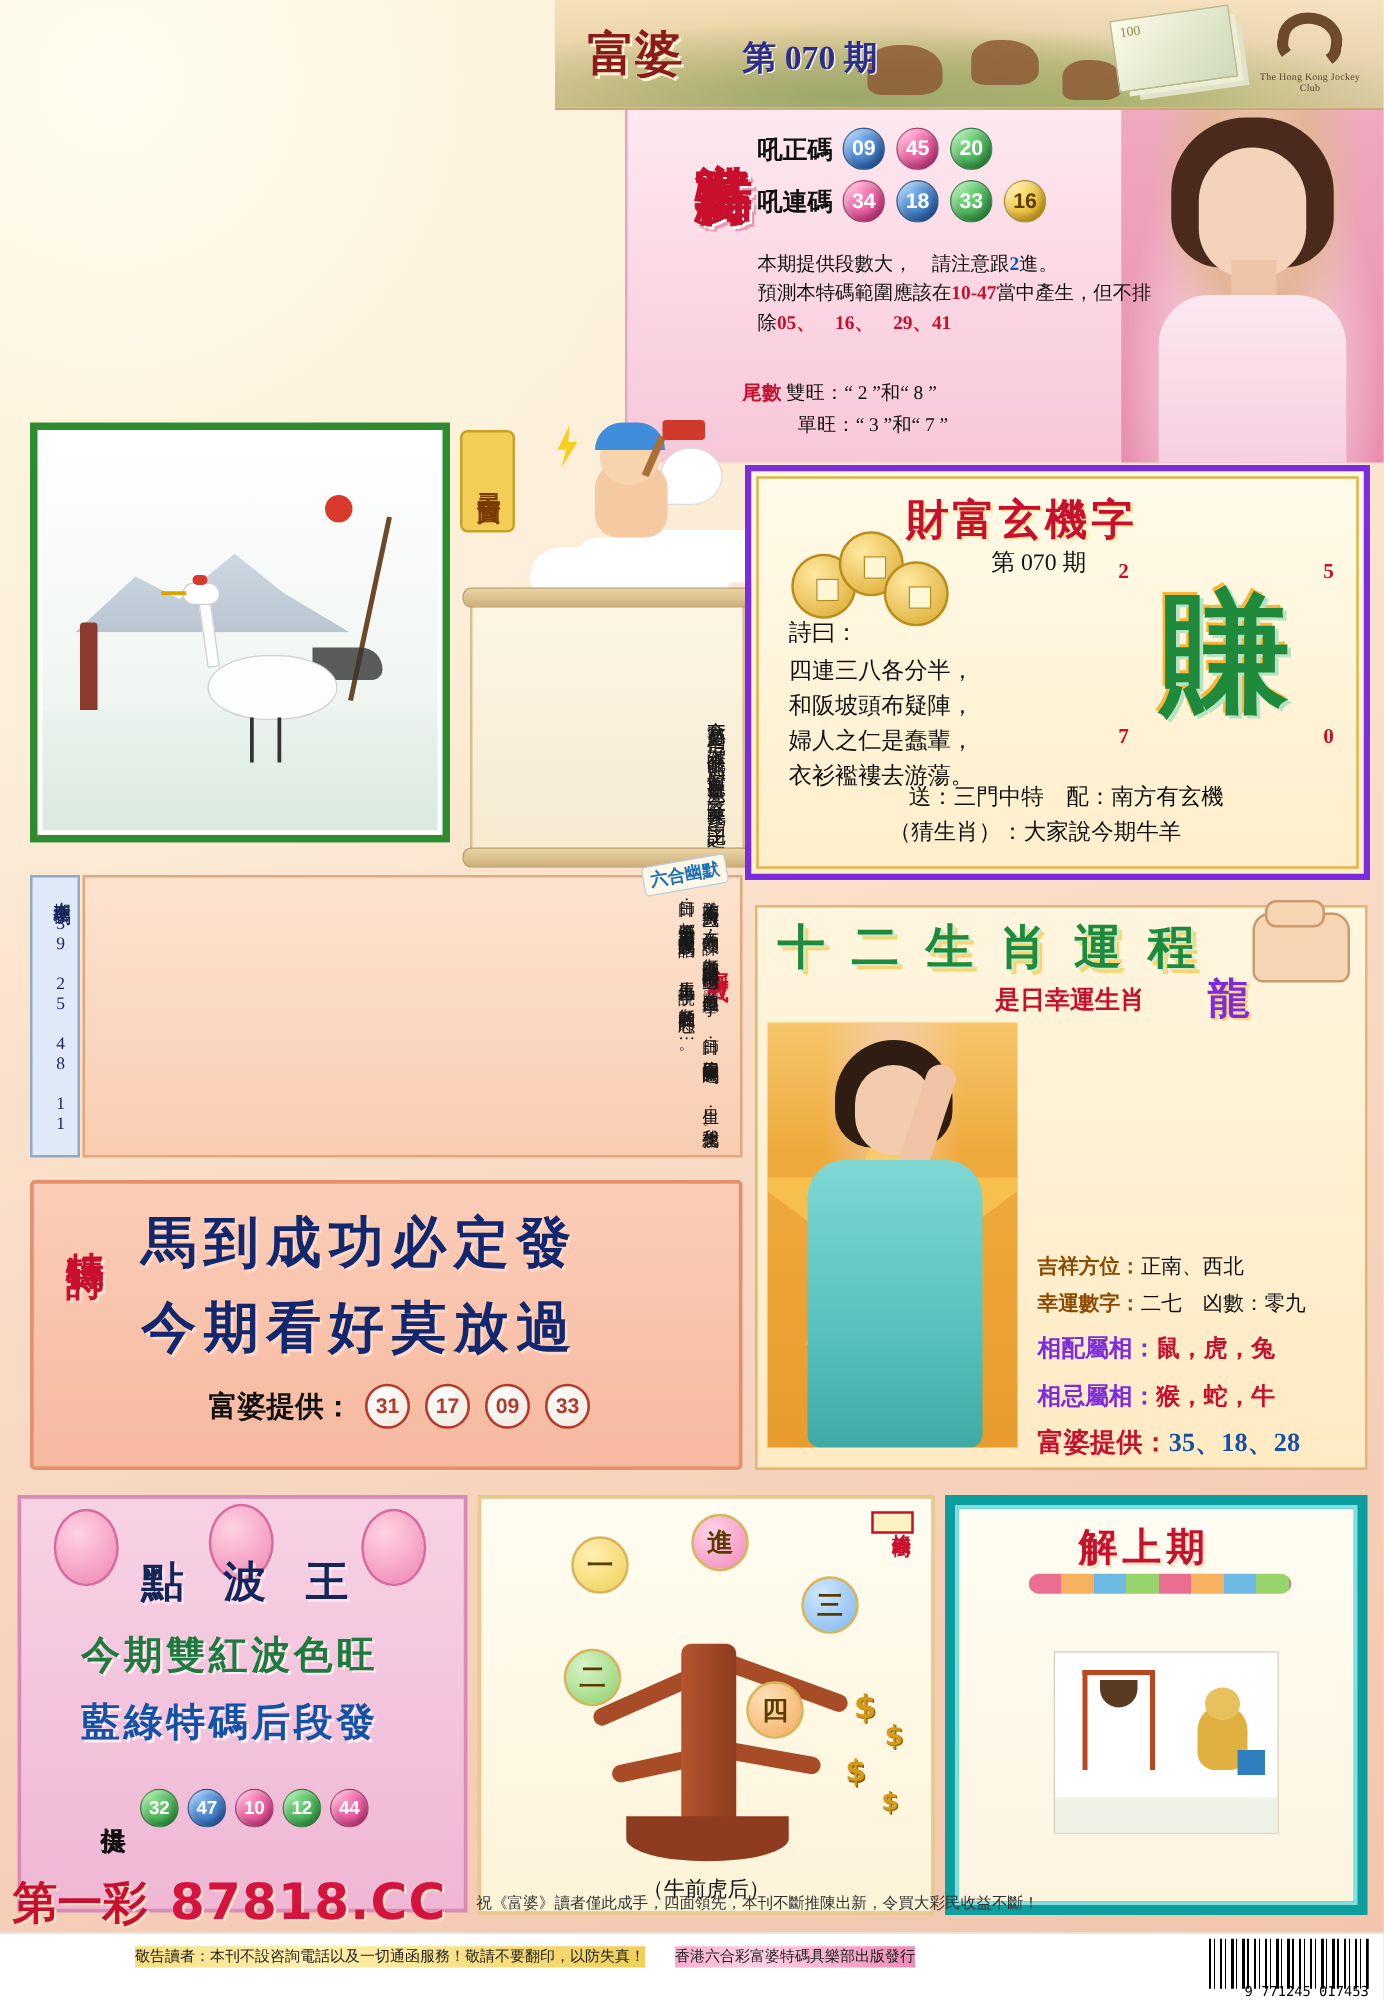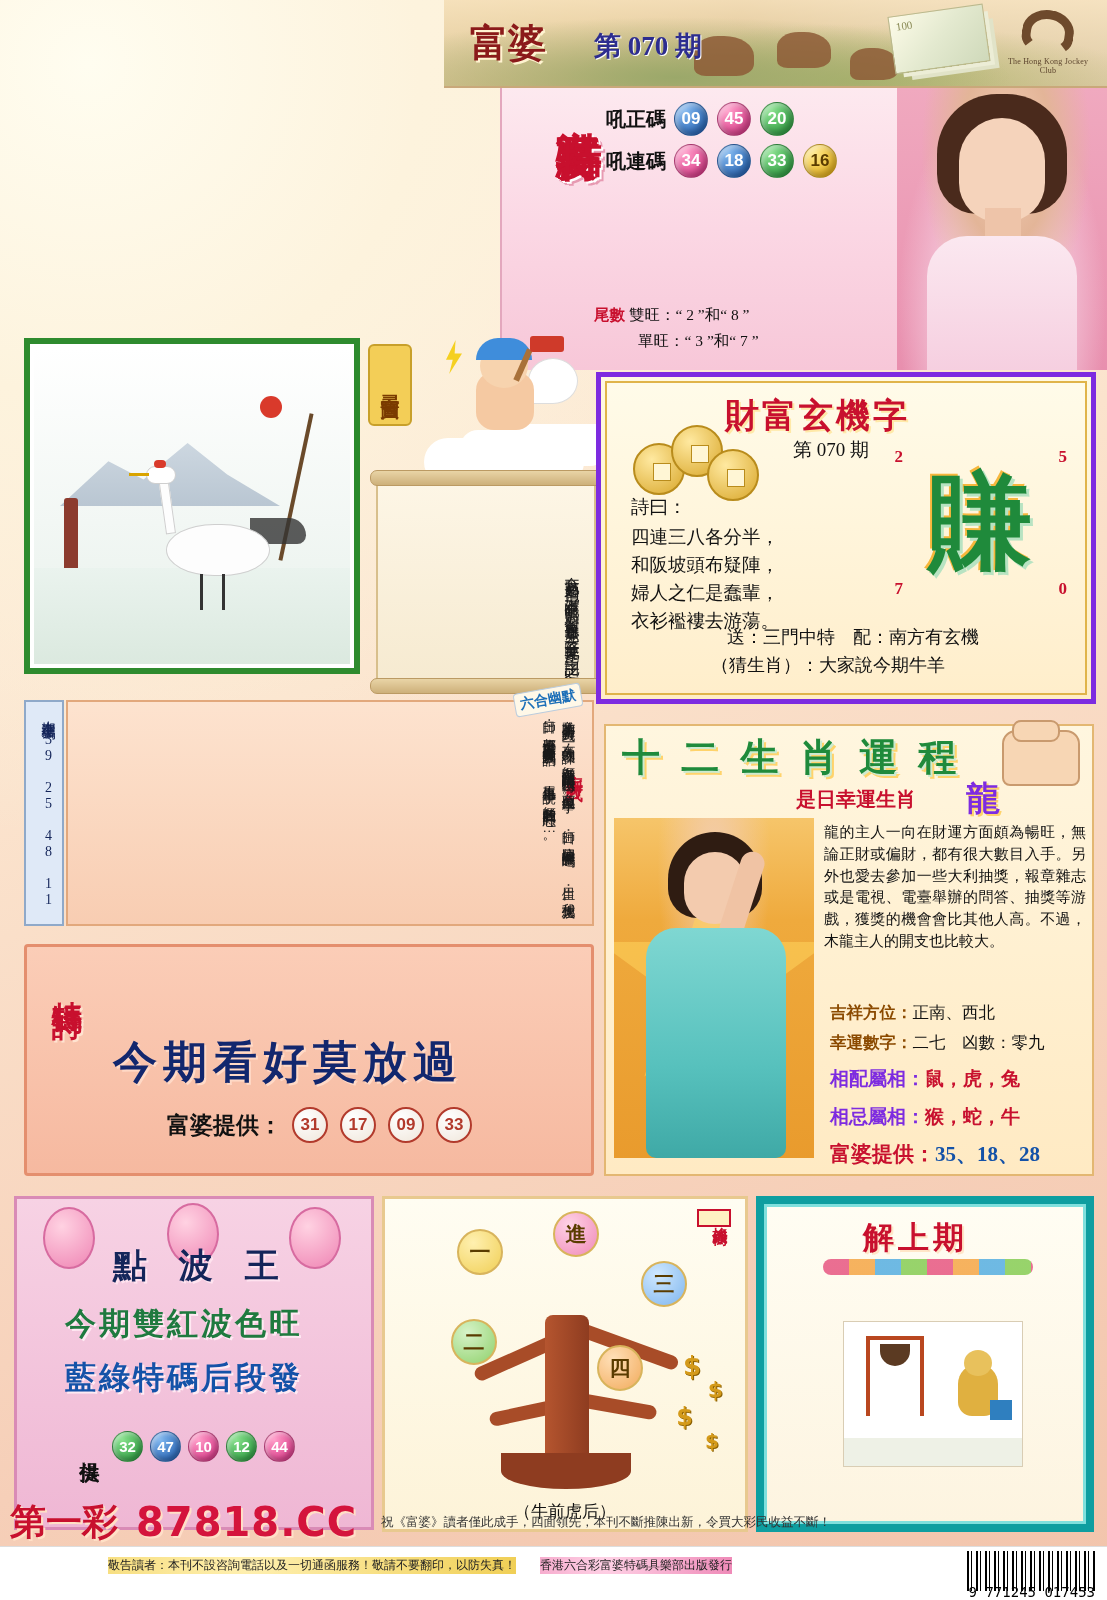--- a/index.html
+++ b/index.html
@@ -429,21 +429,21 @@
   }
   .bh-note { font-size:12.5px; color:#333; margin-left:24px; line-height:1.3;}
   .footer {
     position:absolute; left:0; bottom:0; width:1107px; height:54px;
     background:#fff; border-top:1px solid #ddd;
   }
   .footer .f1 { position:absolute; left:108px; top:10px; font-size:12px; color:#222;}
   .footer .f2 { position:absolute; left:540px; top:10px; font-size:12px; color:#222;}
   .barcode { position:absolute; right:12px; top:4px; width:128px; height:40px;
     background:repeating-linear-gradient(90deg,#000 0 2px,#fff 2px 4px,#000 4px 5px,#fff 5px 9px);}
-  .barcode-num { position:absolute; right:12px; bottom:0px; font-size:14px; color:#000; font-family:"DejaVu Sans Mono", monospace;}
+  .barcode-num { position:absolute; right:12px; bottom:0px; font-size:11px; color:#000; font-family:"DejaVu Sans Mono", monospace;}
 </style>
 </head>
 <body>
 
 <div class="page">
 
   <div class="banner">
     <div class="hills"></div>
     <div class="horse h1"></div>
     <div class="horse h2"></div>
@@ -476,20 +476,24 @@
       </div>
       <div class="num-row">
         <span class="lbl">吼連碼</span>
         <span class="ball b-pink">34</span>
         <span class="ball b-blue">18</span>
         <span class="ball b-green">33</span>
         <span class="ball b-yellow">16</span>
       </div>
     </div>
 
+    <div class="hero-text">
+      <span>本期提供段數大，　請注意跟</span><span class="bl">2</span><span>進。</span><br>
+      <span>預測本特碼範圍應該在</span><span class="rd">10-47</span><span>當中產生，但不排除</span><span class="rd">05、　16、　29、41</span>
+    </div>
 
     <div class="hero-tail">
       <span class="k">尾數</span>
       <span>雙旺：“ 2 ”和“ 8 ”</span><br>
       <span style="display:inline-block;width:44px"></span><span>單旺：“ 3 ”和“ 7 ”</span>
     </div>
   </div>
 
   <div class="crane-box">
     <div class="crane-inner">
@@ -569,20 +573,21 @@
       <span>有一天的物理課，老師在課堂上講的口沫橫飛時，有一位同學舉手。</span>
       <span>師日：這位同學有問題嗎？</span>
       <span>生日：我想大便。</span>
       <span>師日：都這麼大了說話不會用文雅一點的話嗎？</span>
       <span>生馬上再舉手說：老師我的肛門想吐……。</span>
     </div>
   </div>
 
   <div class="temashi">
     <div class="temashi-label">特碼詩</div>
+    <div class="temashi-l1">馬到成功必定發</div>
     <div class="temashi-l2">今期看好莫放過</div>
     <div class="temashi-foot">
       <span class="t">富婆提供：</span>
       <span class="ball-sm">31</span>
       <span class="ball-sm">17</span>
       <span class="ball-sm">09</span>
       <span class="ball-sm">33</span>
     </div>
   </div>
 
@@ -593,21 +598,20 @@
     <div class="sx-animal">龍</div>
 
     <div class="sx-photo">
       <div class="star"></div>
       <div class="hair2"></div>
       <div class="face2"></div>
       <div class="arm"></div>
       <div class="dress"></div>
     </div>
 
-    <div class="sx-body-text">龍的主人一向在財運方面頗為暢旺，無論正財或偏財，都有很大數目入手。另外也愛去參加一些大利抽獎，報章雜志或是電視、電臺舉辦的問答、抽獎等游戲，獲獎的機會會比其他人高。不過，木龍主人的開支也比較大。</div>
 
     <div class="sx-line sx-l1">
       <span class="lab">吉祥方位：</span><span>正南、西北</span>
     </div>
     <div class="sx-line sx-l2">
       <span class="lab">幸運數字：</span><span>二七　凶數：零九</span>
     </div>
     <div class="sx-match sx-m1">
       <span class="lab">相配屬相：</span><span>鼠，虎，兔</span>
     </div>

